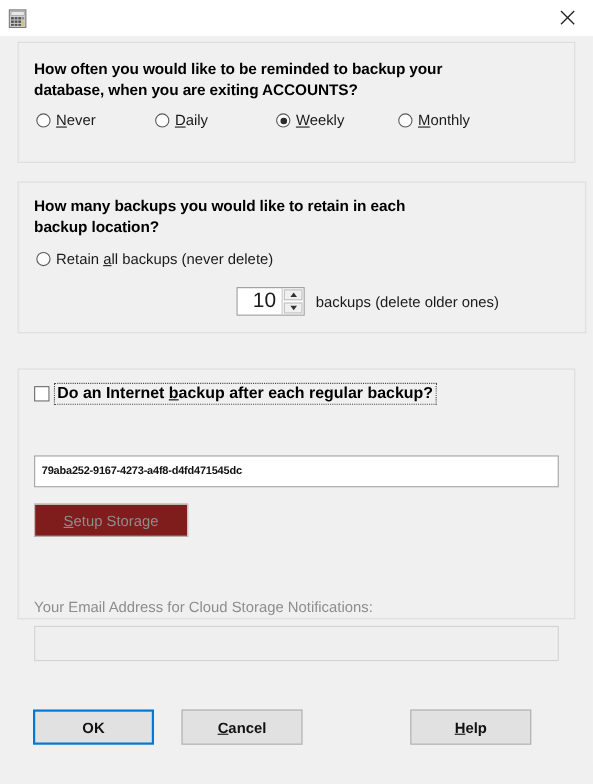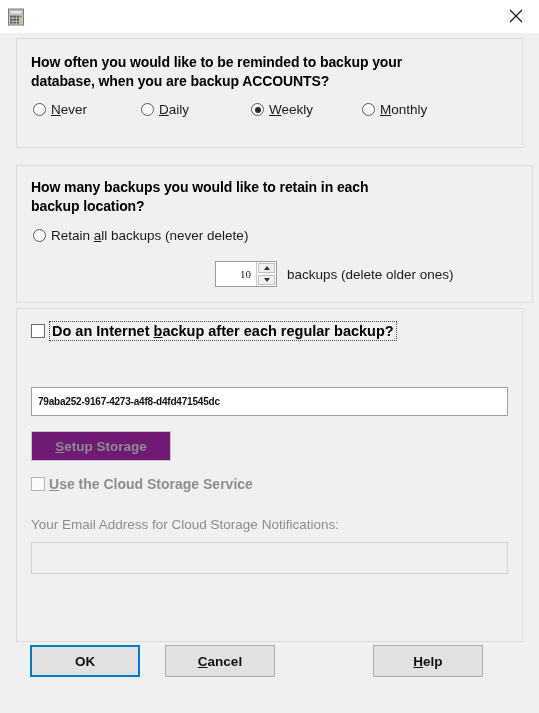--- a/index.html
+++ b/index.html
@@ -62,21 +62,21 @@
   }
 
   .groupbox {
     position: absolute;
     border: 1px solid #dcdcdc;
     background: #f0f0f0;
     box-sizing: border-box;
   }
   #group-frequency { left: 16px; top: 5px;   width: 507px; height: 110px; }
   #group-retention { left: 16px; top: 132px; width: 517px; height: 138px; }
-  #group-internet  { left: 16px; top: 275px; width: 507px; height: 334px; }
+  #group-internet  { left: 16px; top: 302px; width: 507px; height: 228px; }
 
   .gb-heading {
     font-weight: bold;
     font-size: 14px;
     color: #000;
     line-height: 19px;
     letter-spacing: -0.1px;
   }
 
   
@@ -146,23 +146,22 @@
     box-sizing: border-box;
     height: 26px;
     width: 62px;
   }
   .spin-value {
     flex: 1 1 auto;
     display: flex;
     align-items: center;
     justify-content: flex-end;
     padding-right: 5px;
-    font-size: 11px;
+    font-size: 19px;
     color: #1a1a1a;
-    font-family: Liberation Serif, serif;
   }
   .spin-buttons {
     width: 19px;
     flex: 0 0 auto;
     display: flex;
     flex-direction: column;
     border-left: 1px solid #c8c8c8;
   }
   .spin-btn {
     flex: 1 1 50%;
@@ -193,24 +192,24 @@
     font-size: 13.5px;
     font-weight: bold;
     color: #111;
     position: absolute;
   }
   .btn.default {
     border: 2px solid #0078d7;
     background: #e1e1e1;
   }
   .btn.disabled {
-    background: #701a75;
+    background: #7f1d1d;
     border: 1px solid #c6c6c6;
     color: #8d8d8d;
-    font-weight: bold;
+    font-weight: normal;
   }
 
   .lbl { font-size: 13.5px; color: #1a1a1a; }
   .lbl.bold { font-weight: bold; font-size: 14.5px; color: #000; }
   .lbl.disabled { color: #8d8d8d; }
   .lbl.disabled-strong { color: #8d8d8d; font-weight: bold; font-size: 14px; }
 </style>
 </head>
 <body>
 
@@ -238,21 +237,21 @@
       <line x1="13" y1="1" x2="1" y2="13" stroke="#222" stroke-width="1.2"></line>
     </svg>
   </div>
 </div>
 
 <div class="client">
 
   <div class="groupbox" id="group-frequency">
     <div class="gb-heading" style="position:absolute;left:14px;top:14px;width:470px;">
       <div>How often you would like to be reminded to backup your</div>
-      <div>database, when you are backup ACCOUNTS?</div>
+      <div>database, when you are exiting ACCOUNTS?</div>
     </div>
 
     <div class="radio-row" style="position:absolute;left:16px;top:63px;">
       <span class="radio"></span>
       <span class="radio-label"><span class="acc">N</span><span>ever</span></span>
     </div>
 
     <div class="radio-row" style="position:absolute;left:124px;top:63px;">
       <span class="radio"></span>
       <span class="radio-label"><span class="acc">D</span><span>aily</span></span>
@@ -305,24 +304,20 @@
       </span>
     </div>
 
 
     <div class="textbox" style="position:absolute;left:14px;top:78px;width:477px;height:29px;">79aba252-9167-4273-a4f8-d4fd471545dc</div>
 
     <div class="btn disabled" style="left:14px;top:122px;width:140px;height:30px;">
       <span><span class="acc">S</span><span>etup Storage</span></span>
     </div>
 
-    <div style="position:absolute;left:14px;top:167px;display:flex;align-items:center;">
-      <span class="cb disabled"></span>
-      <span class="lbl disabled-strong"><span class="acc">U</span><span>se the Cloud Storage Service</span></span>
-    </div>
 
     <div class="lbl disabled" style="position:absolute;left:14px;top:208px;">Your Email Address for Cloud Storage Notifications:</div>
 
     <div class="textbox disabled" style="position:absolute;left:14px;top:233px;width:477px;height:32px;"></div>
   </div>
 
   <div class="btn default" style="left:30px;top:612px;width:110px;height:32px;">
     <span>OK</span>
   </div>
 

